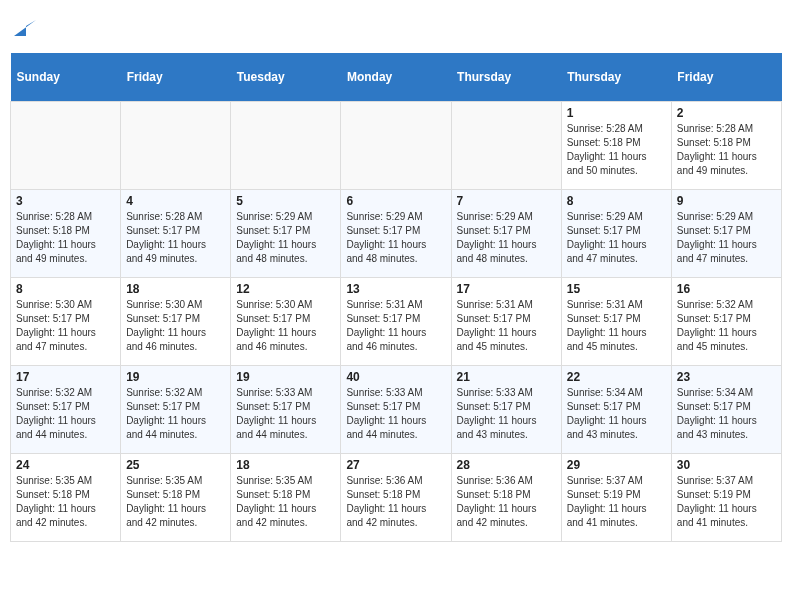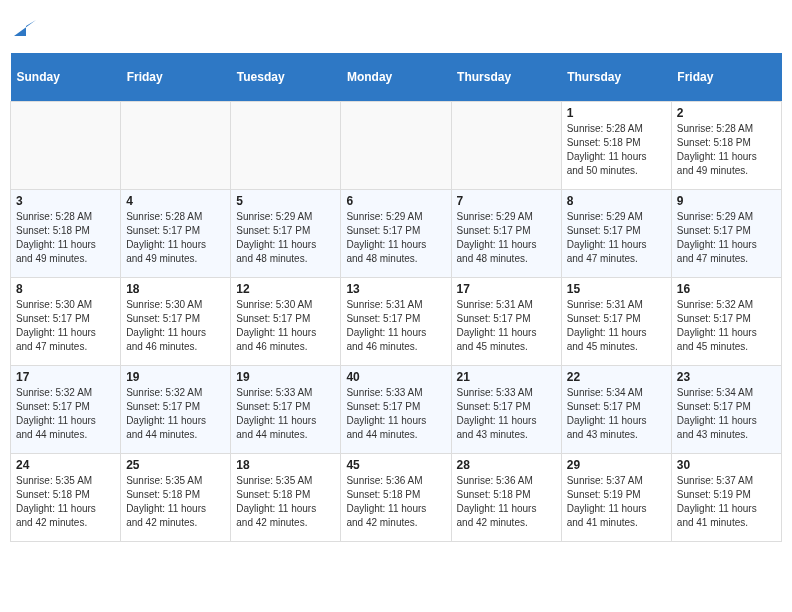--- a/index.html
+++ b/index.html
@@ -287,21 +287,21 @@
 Sunset: 5:18 PM
 Daylight: 11 hours and 42 minutes.</div>
         </td>
         <td>
           <div class="day-number">18</div>
           <div class="day-info" style="white-space: pre-line;">Sunrise: 5:35 AM
 Sunset: 5:18 PM
 Daylight: 11 hours and 42 minutes.</div>
         </td>
         <td>
-          <div class="day-number">45</div>
+          <div class="day-number">27</div>
           <div class="day-info" style="white-space: pre-line;">Sunrise: 5:36 AM
 Sunset: 5:18 PM
 Daylight: 11 hours and 42 minutes.</div>
         </td>
         <td>
           <div class="day-number">28</div>
           <div class="day-info" style="white-space: pre-line;">Sunrise: 5:36 AM
 Sunset: 5:18 PM
 Daylight: 11 hours and 42 minutes.</div>
         </td>

